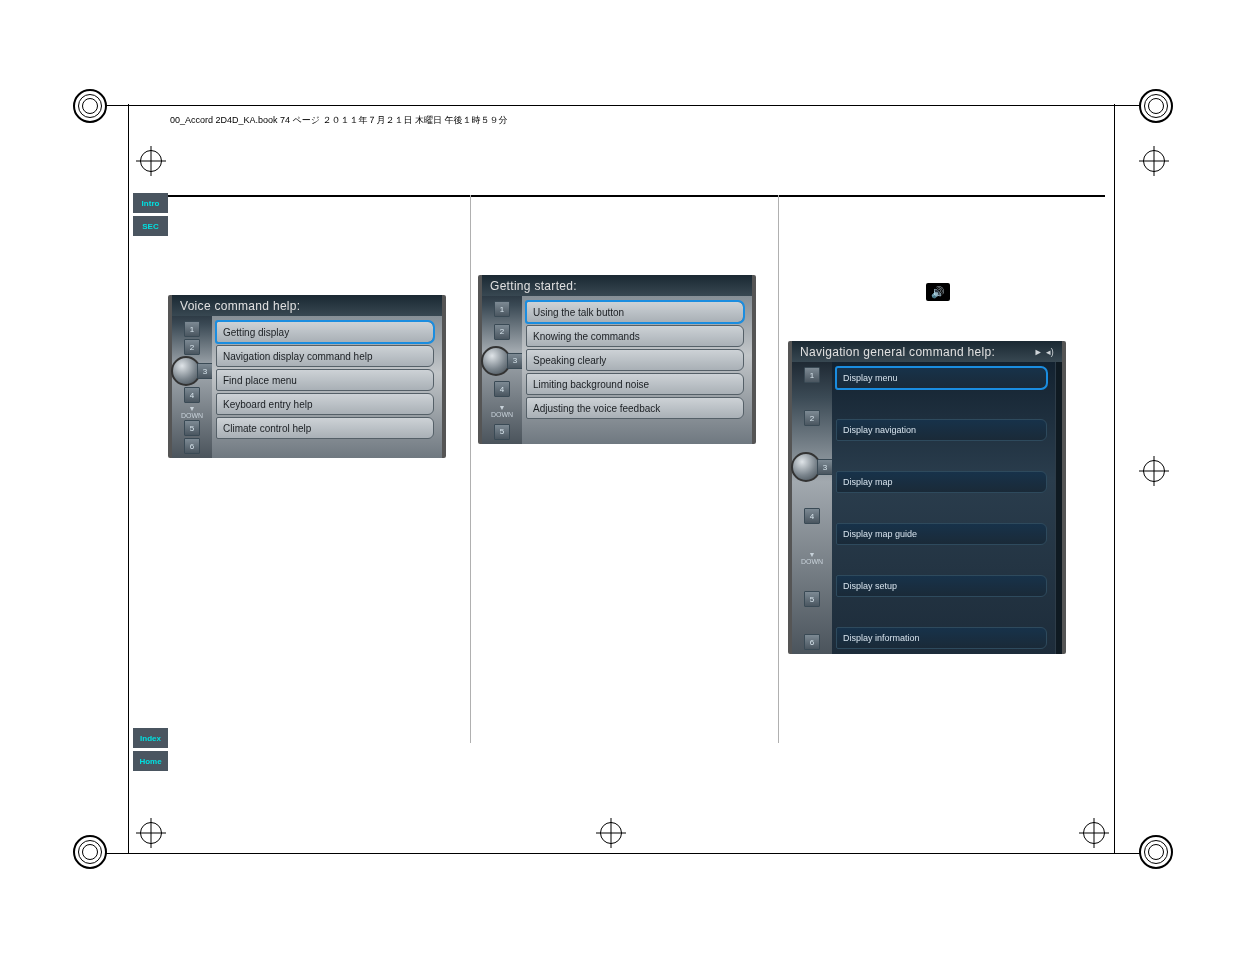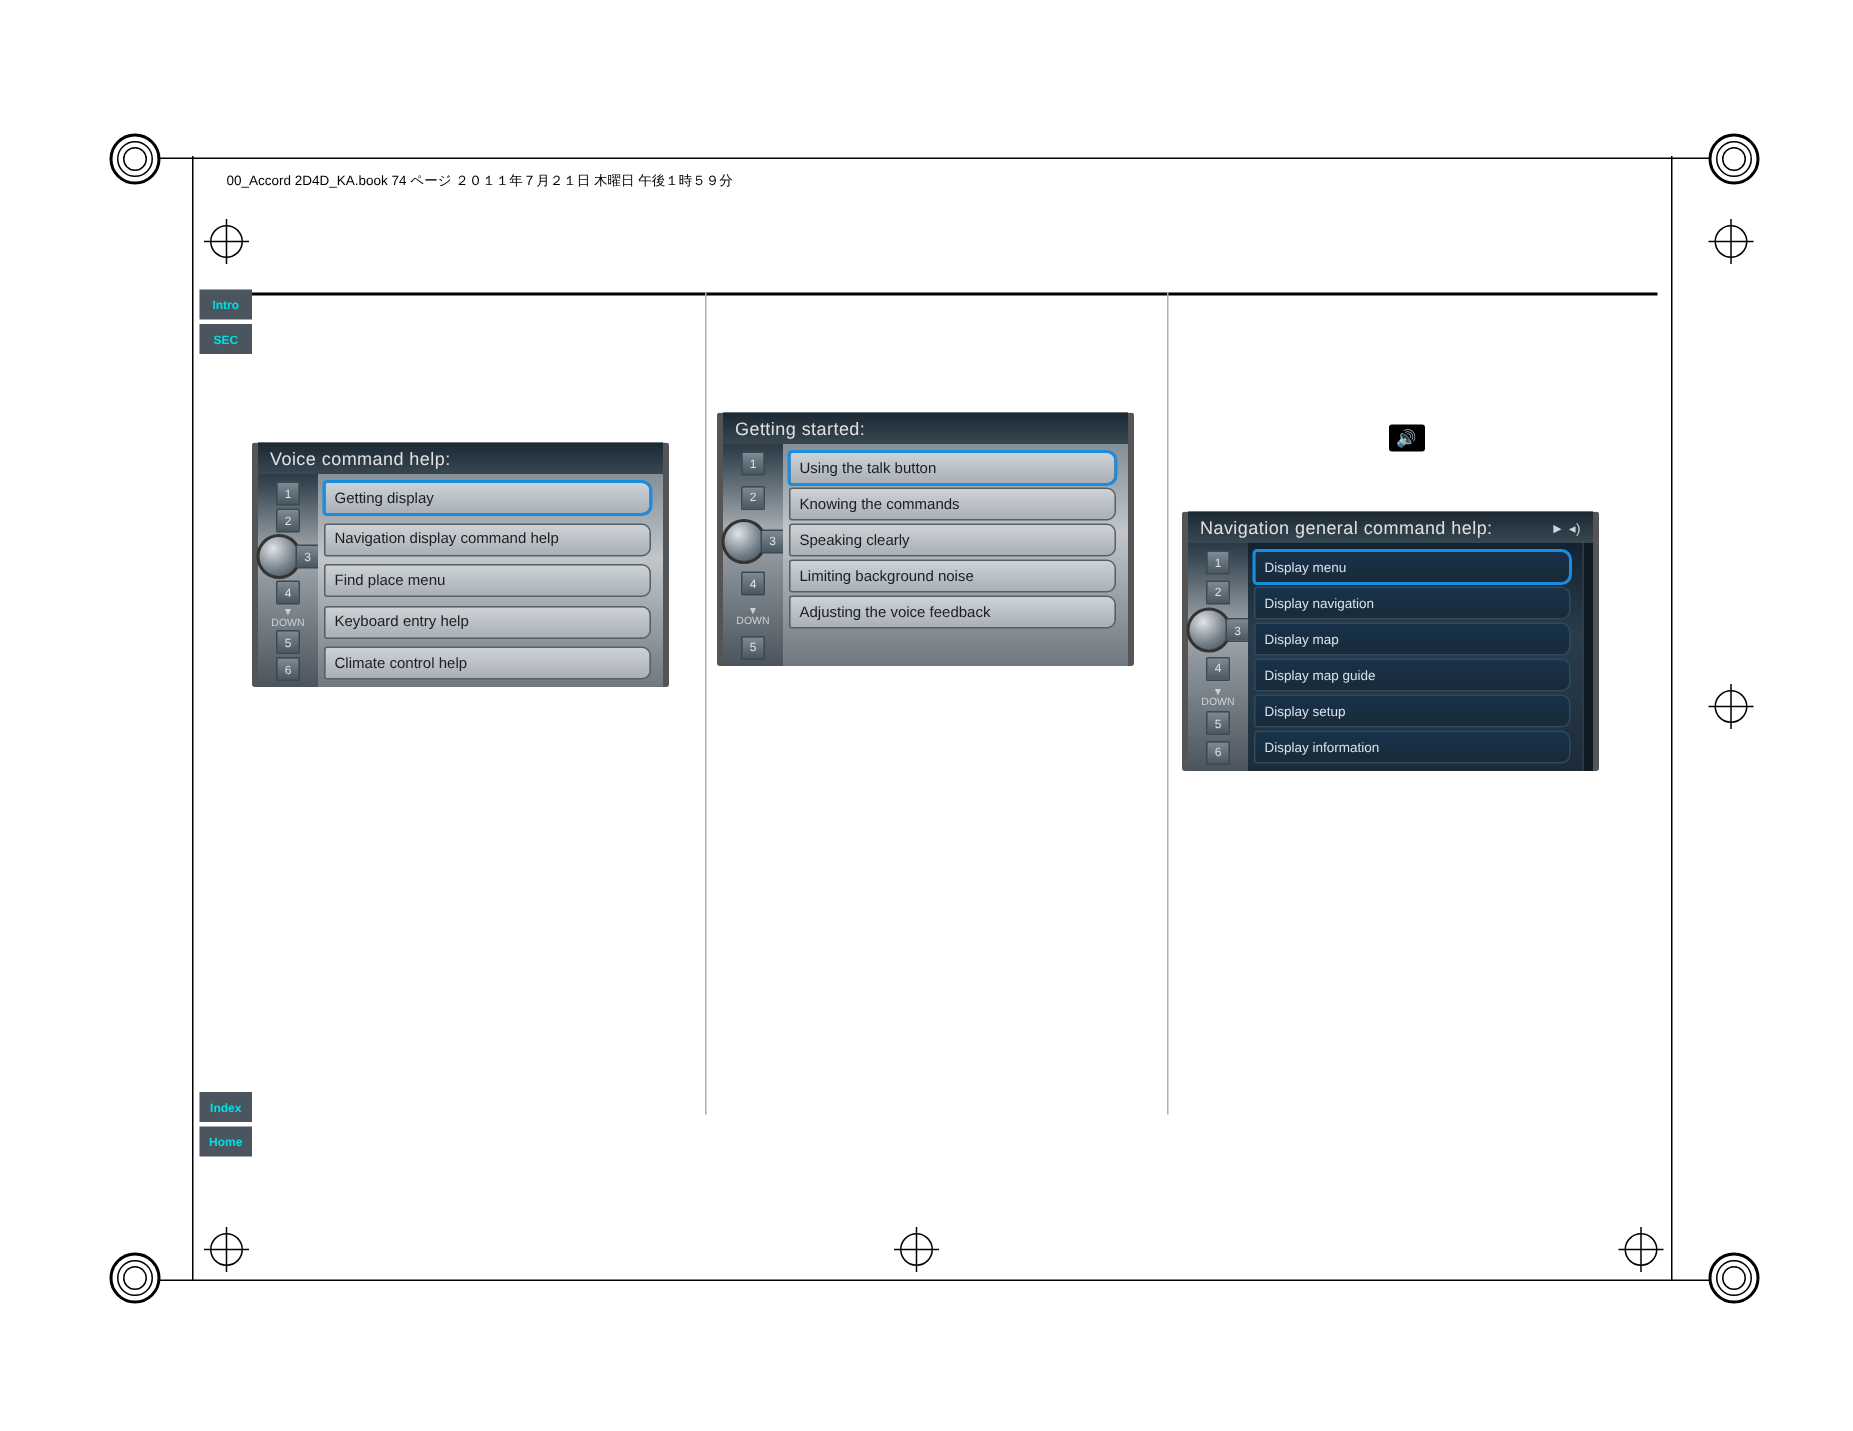--- a/index.html
+++ b/index.html
@@ -10,40 +10,40 @@
   .crop-corner .circ-outer .inner1 .inner2{width:14px;height:14px;border:1px solid #000;border-radius:50%;}
   .reg{position:absolute;width:22px;height:22px;}
   .reg:before,.reg:after{content:"";position:absolute;background:#000;}
   .reg:before{left:50%;top:-4px;width:1px;height:30px;transform:translateX(-50%);}
   .reg:after{top:50%;left:-4px;height:1px;width:30px;transform:translateY(-50%);}
   .reg .rc{position:absolute;inset:0;border:1px solid #000;border-radius:50%;}
   .hline{position:absolute;background:#000;height:1px;}
   .vline{position:absolute;background:#000;width:1px;}
   .side-tabs{position:absolute;left:133px;}
   .side-tab{width:35px;height:20px;background:#4a5560;color:#00e0e0;font-size:8px;font-weight:bold;display:flex;align-items:center;justify-content:center;margin-bottom:3px;cursor:pointer;}
-  .runhead{position:absolute;left:151px;top:114px;font-size:9px;color:#000;}
+  .runhead{position:absolute;left:170px;top:114px;font-size:9px;color:#000;}
   .content{position:absolute;left:168px;top:195px;right:130px;height:560px;}
   .col{position:absolute;top:0;height:560px;}
   .col1{left:0;width:300px;}
   .col2{left:310px;width:300px;}
   .col3{left:620px;width:300px;}
   .coldiv{position:absolute;top:0;width:1px;height:548px;background:#b0b0b0;}
   .panel{position:relative;width:270px;border-left:4px solid #555;border-right:4px solid #555;background:linear-gradient(#0e1620,#3b4a55 18%,#a2a9af 45%,#4b545c);border-radius:2px;}
   .panel-title{color:#e0e0e0;font-size:12px;padding:4px 8px 3px 8px;font-family:Arial,Helvetica,sans-serif;letter-spacing:0.3px;background:linear-gradient(#1a2832,#384852);display:flex;align-items:center;justify-content:space-between;}
   .panel-title .ticons{font-size:9px;color:#cfd4d8;}
   .panel-body{display:flex;}
   .knob-col{width:40px;display:flex;flex-direction:column;align-items:center;justify-content:space-between;padding:4px 0 3px 0;}
   .numlabel{width:14px;height:14px;border:1px solid #3a4a55;background:linear-gradient(#7d8a94,#4a5660);color:#d7e4ec;font-size:8px;display:flex;align-items:center;justify-content:center;margin:1px 0;border-radius:1px;}
   .knob{width:26px;height:26px;border-radius:50%;background:radial-gradient(circle at 35% 30%,#dfe4e8,#7a848c 55%,#3a444c);border:2px solid #333;}
   .downlbl{font-size:7px;color:#c8d2da;text-align:center;line-height:1;margin-top:1px;}
-  .items-col{flex:1;padding:4px 8px 4px 4px;display:flex;flex-direction:column;background:linear-gradient(#868f96,#c2c6c9 40%,#6f7880);justify-content:space-between;}
+  .items-col{flex:1;padding:4px 8px 4px 4px;display:flex;flex-direction:column;background:linear-gradient(#868f96,#c2c6c9 40%,#6f7880);}
   .item{height:18px;border:1px solid #556068;border-radius:2px 6px 6px 2px;background:linear-gradient(#cdd2d6,#a9b0b6);color:#1a1e22;font-size:10px;padding:1px 6px;margin:1px 0;display:flex;align-items:center;font-family:Arial,Helvetica,sans-serif;}
   .item.sel{outline:2px solid #1a8de0;outline-offset:-1px;}
   .panel3 .panel-body{min-height:138px;}
-  .panel3 .items-col{background:linear-gradient(#132230,#2a3d4d 40%,#1d2c3a);}
+  .panel3 .items-col{background:linear-gradient(#132230,#2a3d4d 40%,#1d2c3a);gap:28px;}
   .panel3 .item{background:linear-gradient(#17324a,#1a2a38);color:#d6e2ec;border-color:#2e4a5d;font-size:9px;}
   .spk{width:24px;height:18px;background:#000;color:#fff;display:inline-flex;align-items:center;justify-content:center;font-size:11px;border-radius:2px;}
   .scrollbar{width:6px;background:#0f1a22;border-left:1px solid #2e3c48;}
 </style>
 </head>
 <body>
 
 <div class="page">
 
   <div class="crop-corner" style="left:73px;top:89px">

